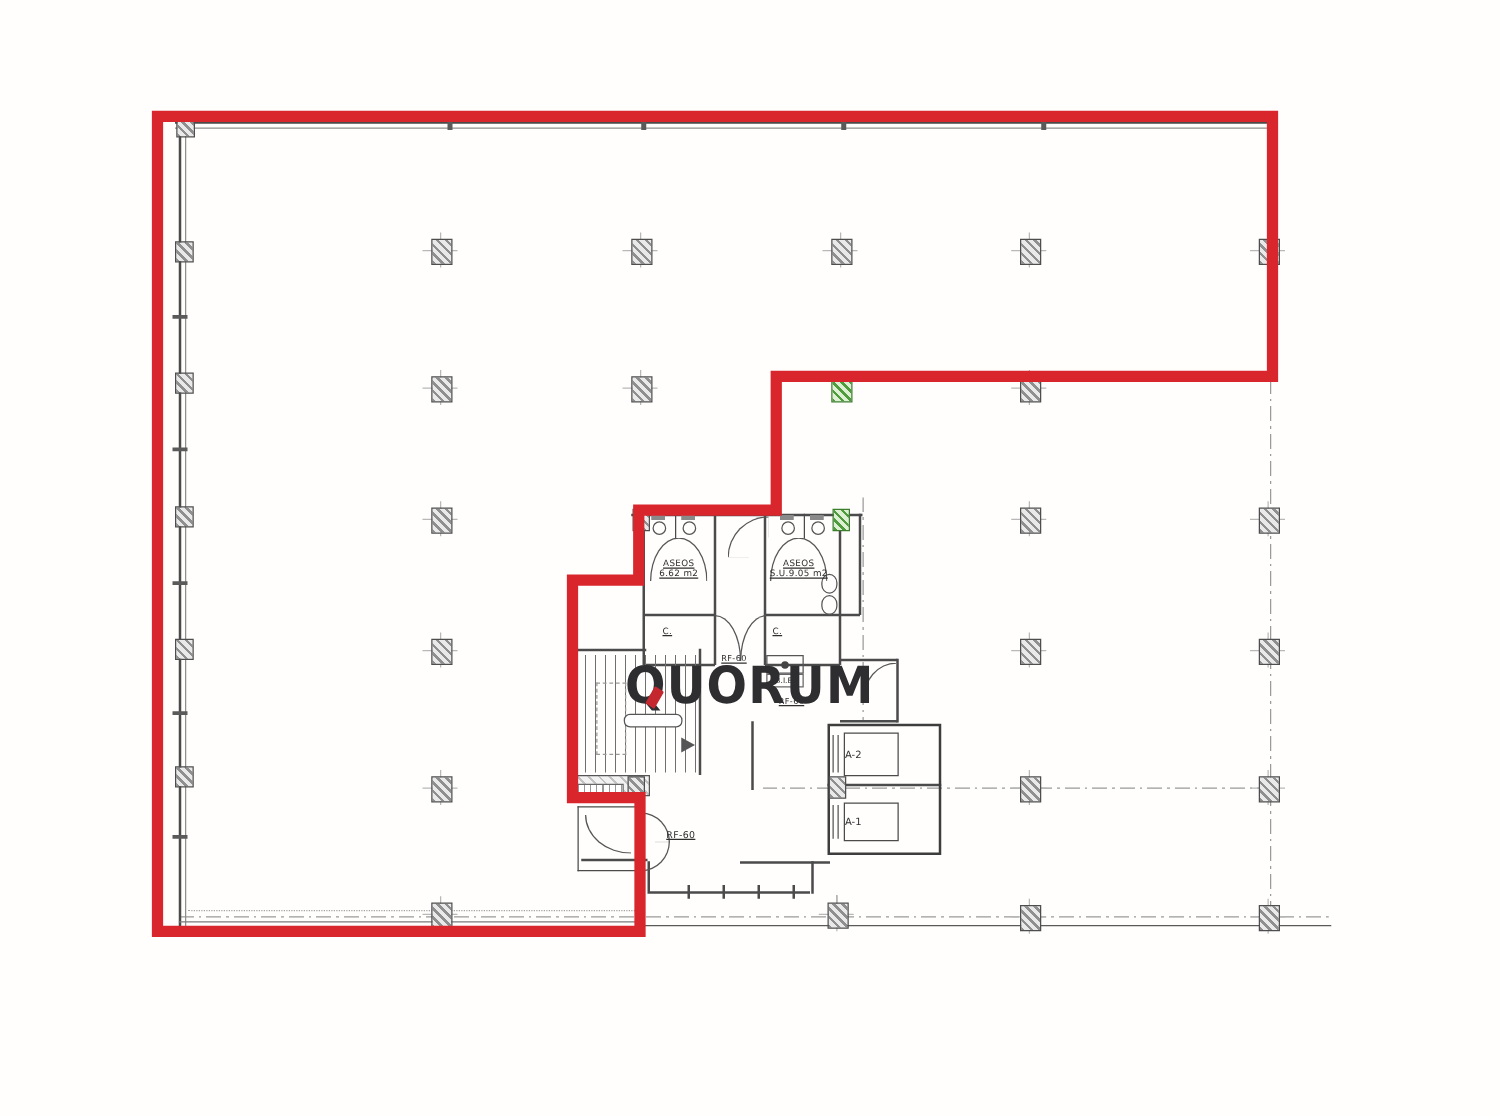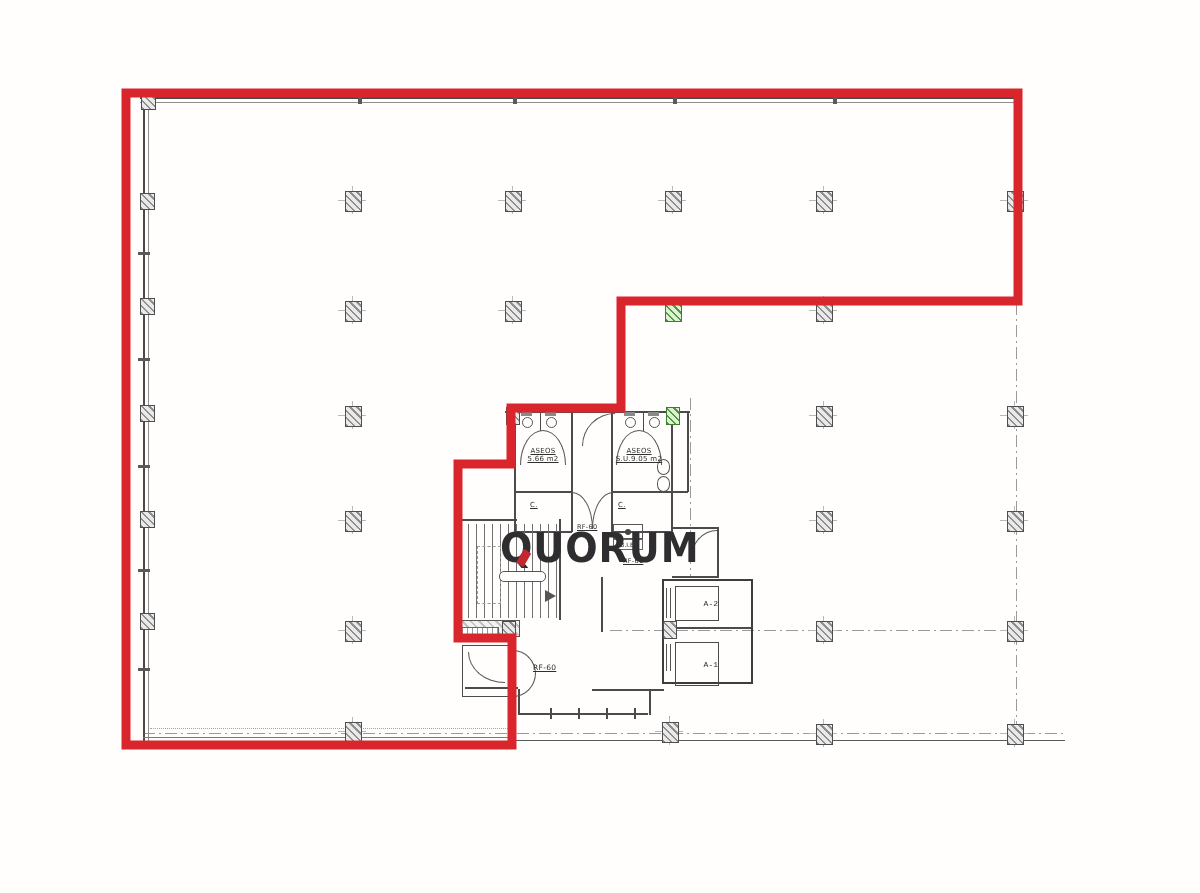--- a/index.html
+++ b/index.html
@@ -39,21 +39,21 @@
        border-left:11px solid #555;border-top:6px solid transparent;border-bottom:6px solid transparent;}
   #stair-sill{position:absolute;left:458px;top:620px;width:62px;height:17px;box-sizing:border-box;border:1px solid #555;
        background:repeating-linear-gradient(45deg,#c2c2c2 0 1.5px,#f2f2f2 1.5px 6px);z-index:13;}
   #stair-sillstrip{position:absolute;left:461px;top:627px;width:38px;height:8px;background:#fff;border:1px solid #666;
        box-sizing:border-box;z-index:14;
        background-image:repeating-linear-gradient(90deg,#999 0 1px,transparent 1px 5px);}
   
   #elev-outer{position:absolute;left:662px;top:579px;width:91px;height:105px;box-sizing:border-box;
        border:2.5px solid #3d3d3d;z-index:13;}
   .cab{position:absolute;box-sizing:border-box;border:1.5px solid #4b4b4b;z-index:15;
-       display:flex;align-items:center;justify-content:flex-end;font-size:8px;color:#2f2f2f;font-family:Liberation Mono, monospace;}
+       display:flex;align-items:center;justify-content:flex-start;font-size:8px;color:#2f2f2f;}
   .slot{position:absolute;width:1px;background:#555;z-index:15;}
   
   #small-room{position:absolute;left:462px;top:645px;width:50px;height:52px;box-sizing:border-box;
        border:1.5px solid #4b4b4b;border-right:none;z-index:13;}
   
   #bie-box{position:absolute;left:613px;top:524px;width:30px;height:15px;box-sizing:border-box;border:1.2px solid #555;z-index:15;}
   #bie-dot{position:absolute;left:11px;top:4px;width:6px;height:6px;border-radius:50%;background:#444;}
   #bie-txt{position:absolute;left:613px;top:539px;width:30px;height:11px;box-sizing:border-box;border:1px solid #666;
        font-size:6px;line-height:9px;text-align:center;color:#2f2f2f;z-index:15;}
   
@@ -117,38 +117,38 @@
   <div id="stair-dashed"></div>
   <div id="stair-rail"></div>
   <div id="stair-arrow"></div>
   <div id="stair-sill"></div>
   <div id="stair-sillstrip"></div>
 
   <div id="elev-outer"></div>
   <div class="cab" style="left:675px;top:586px;width:44px;height:35px;">
     <span>A-2</span>
   </div>
-  <div class="cab" style="left:675px;top:642px;width:44px;height:44px;">
+  <div class="cab" style="left:675px;top:642px;width:44px;height:31px;">
     <span>A-1</span>
   </div>
   <div class="slot" style="left:666px;top:588px;height:30px;"></div>
   <div class="slot" style="left:670px;top:588px;height:30px;"></div>
   <div class="slot" style="left:666px;top:644px;height:27px;"></div>
   <div class="slot" style="left:670px;top:644px;height:27px;"></div>
 
   <div id="small-room"></div>
 
   <div id="bie-box">
     <div id="bie-dot"></div>
   </div>
   <div id="bie-txt">B.I.E.</div>
 
   <div class="lbl" id="lbl-aseos-left">
     <div>ASEOS</div>
-    <div class="small">5.66 m2</div>
+    <div class="small">6.62 m2</div>
   </div>
   <div class="lbl" id="lbl-aseos-right">
     <div>ASEOS</div>
     <div class="small">S.U.9.05 m2</div>
   </div>
   <div class="lbl" id="lbl-c-left">C.</div>
   <div class="lbl" id="lbl-c-right">C.</div>
   <div class="lbl small" id="lbl-rf60-top">RF-60</div>
   <div class="lbl small" id="lbl-rf60-mid">RF-60</div>
   <div class="lbl" id="lbl-rf60-bot">RF-60</div>

